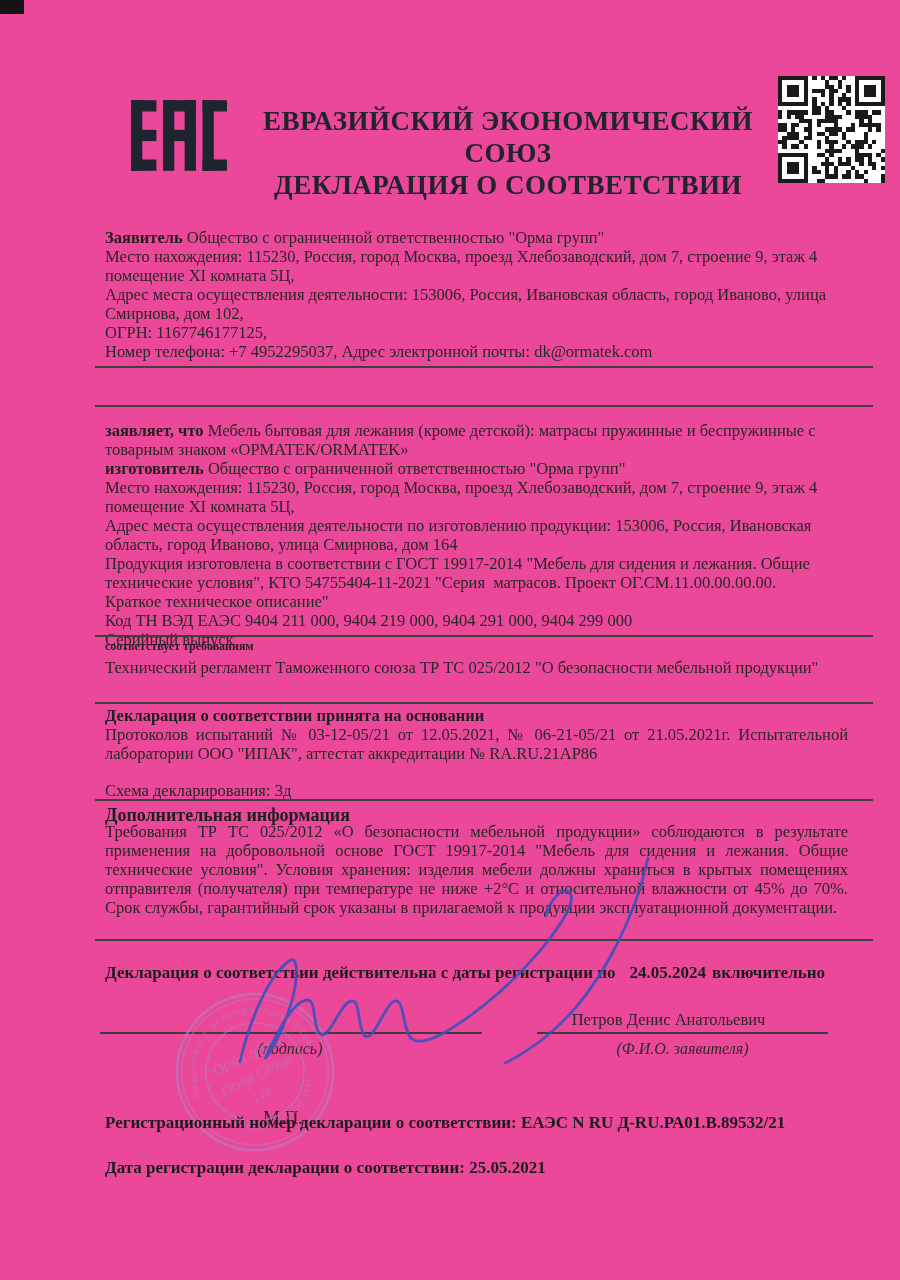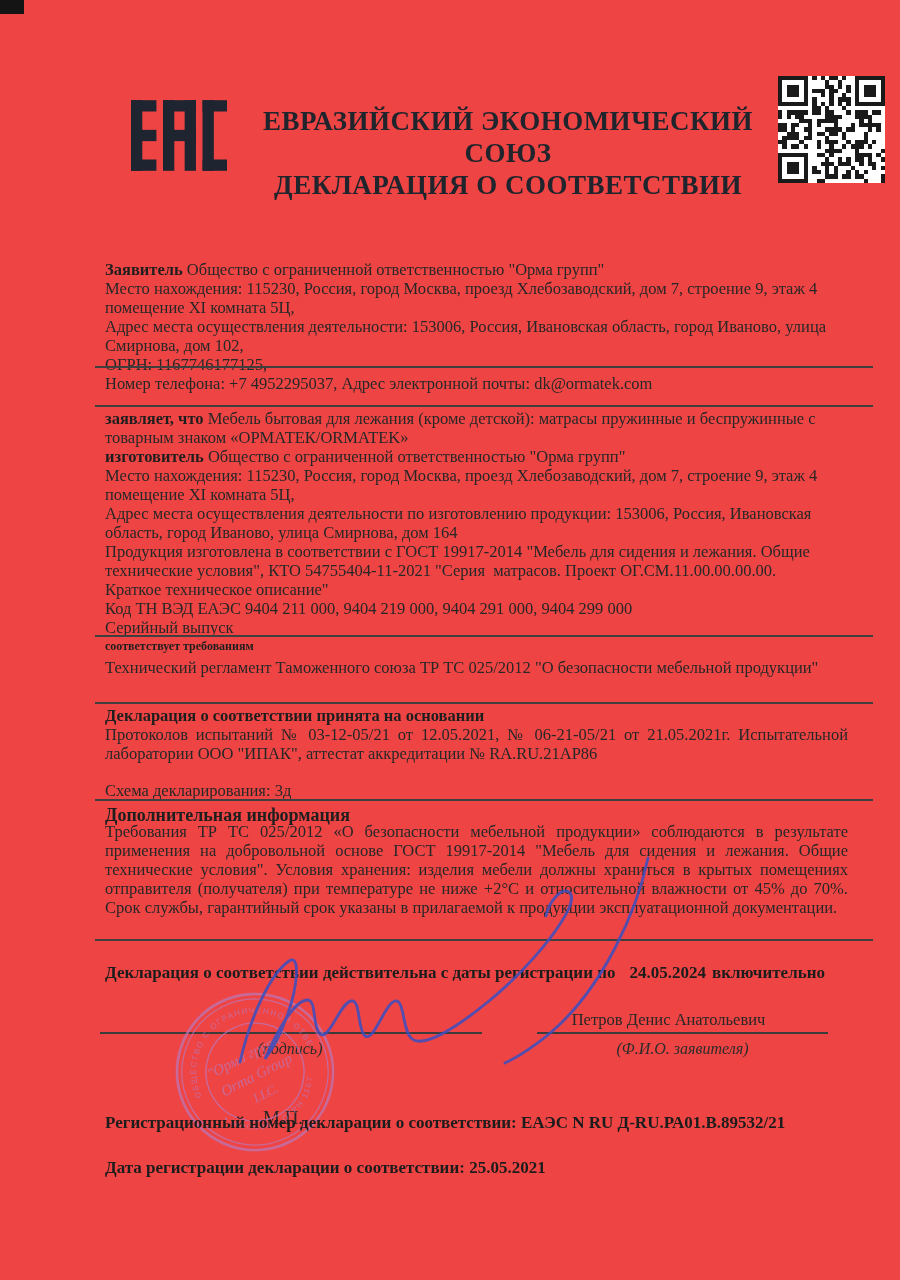--- a/index.html
+++ b/index.html
@@ -1,16 +1,16 @@
 <!DOCTYPE html>
 <html><head>
 <meta charset="utf-8">
 <style>
   html,body{margin:0;padding:0;background:#9a9a9a;}
-  .page{position:relative;width:900px;height:1280px;background:#ef4444;overflow:hidden;
+  .page{position:relative;width:900px;height:1280px;background:#ec4899;overflow:hidden;
         font-family:"Liberation Serif", serif;color:#272727;}
   .abs{position:absolute;}
   .ln{white-space:pre;height:19px;line-height:19px;font-size:16.5px;}
   .b{font-weight:bold;color:#1e1e1e;}
   .just{text-align:justify;font-size:16.5px;line-height:19px;}
   .divider{position:absolute;left:95px;width:778px;border-top:2px solid #3f3f3f;height:0;}
   .title{font-weight:bold;color:#20242c;text-align:center;font-size:27px;line-height:32px;letter-spacing:.5px;}
   .caption{font-size:16px;color:#2c2c2c;text-align:center;font-style:italic;}
   .sigline{position:absolute;border-top:2px solid #3c3c3c;height:0;}
   .boldrow{position:absolute;left:105px;font-size:17px;font-weight:bold;color:#1c1c1c;white-space:pre;}
@@ -249,36 +249,36 @@
         <rect x="2" y="2" width="3" height="3" fill="#1a1a1a"></rect>
         <rect x="18" y="0" width="7" height="7" fill="#1a1a1a"></rect>
         <rect x="19" y="1" width="5" height="5" fill="#fff"></rect>
         <rect x="20" y="2" width="3" height="3" fill="#1a1a1a"></rect>
         <rect x="0" y="18" width="7" height="7" fill="#1a1a1a"></rect>
         <rect x="1" y="19" width="5" height="5" fill="#fff"></rect>
         <rect x="2" y="20" width="3" height="3" fill="#1a1a1a"></rect>
       </svg>
   </div>
 
-  <div class="abs" style="left:105px;top:228px;width:748px;margin-top:32px;">
+  <div class="abs" style="left:105px;top:228px;width:748px;">
     <div class="ln"><span class="b">Заявитель</span><span> Общество с ограниченной ответственностью "Орма групп"</span></div>
     <div class="ln">Место нахождения: 115230, Россия, город Москва, проезд Хлебозаводский, дом 7, строение 9, этаж 4</div>
     <div class="ln">помещение XI комната 5Ц,</div>
     <div class="ln">Адрес места осуществления деятельности: 153006, Россия, Ивановская область, город Иваново, улица</div>
     <div class="ln">Смирнова, дом 102,</div>
     <div class="ln">ОГРН: 1167746177125,</div>
     <div class="ln">Номер телефона: +7 4952295037, Адрес электронной почты: dk@ormatek.com</div>
   </div>
 
   <div class="divider" style="top:366px;"></div>
 
 
   <div class="divider" style="top:405px;"></div>
 
-  <div class="abs" style="left:105px;top:409px;width:748px;">
+  <div class="abs" style="left:105px;top:421px;width:748px;">
     <div class="ln"><span class="b">заявляет, что</span><span> Мебель бытовая для лежания (кроме детской): матрасы пружинные и беспружинные с</span></div>
     <div class="ln">товарным знаком «ОРМАТЕК/ORMATEK»</div>
     <div class="ln"><span class="b">изготовитель</span><span> Общество с ограниченной ответственностью "Орма групп"</span></div>
     <div class="ln">Место нахождения: 115230, Россия, город Москва, проезд Хлебозаводский, дом 7, строение 9, этаж 4</div>
     <div class="ln">помещение XI комната 5Ц,</div>
     <div class="ln">Адрес места осуществления деятельности по изготовлению продукции: 153006, Россия, Ивановская</div>
     <div class="ln">область, город Иваново, улица Смирнова, дом 164</div>
     <div class="ln">Продукция изготовлена в соответствии с ГОСТ 19917-2014 "Мебель для сидения и лежания. Общие</div>
     <div class="ln">технические условия", КТО 54755404-11-2021 "Серия  матрасов. Проект ОГ.СМ.11.00.00.00.00.</div>
     <div class="ln">Краткое техническое описание"</div>

